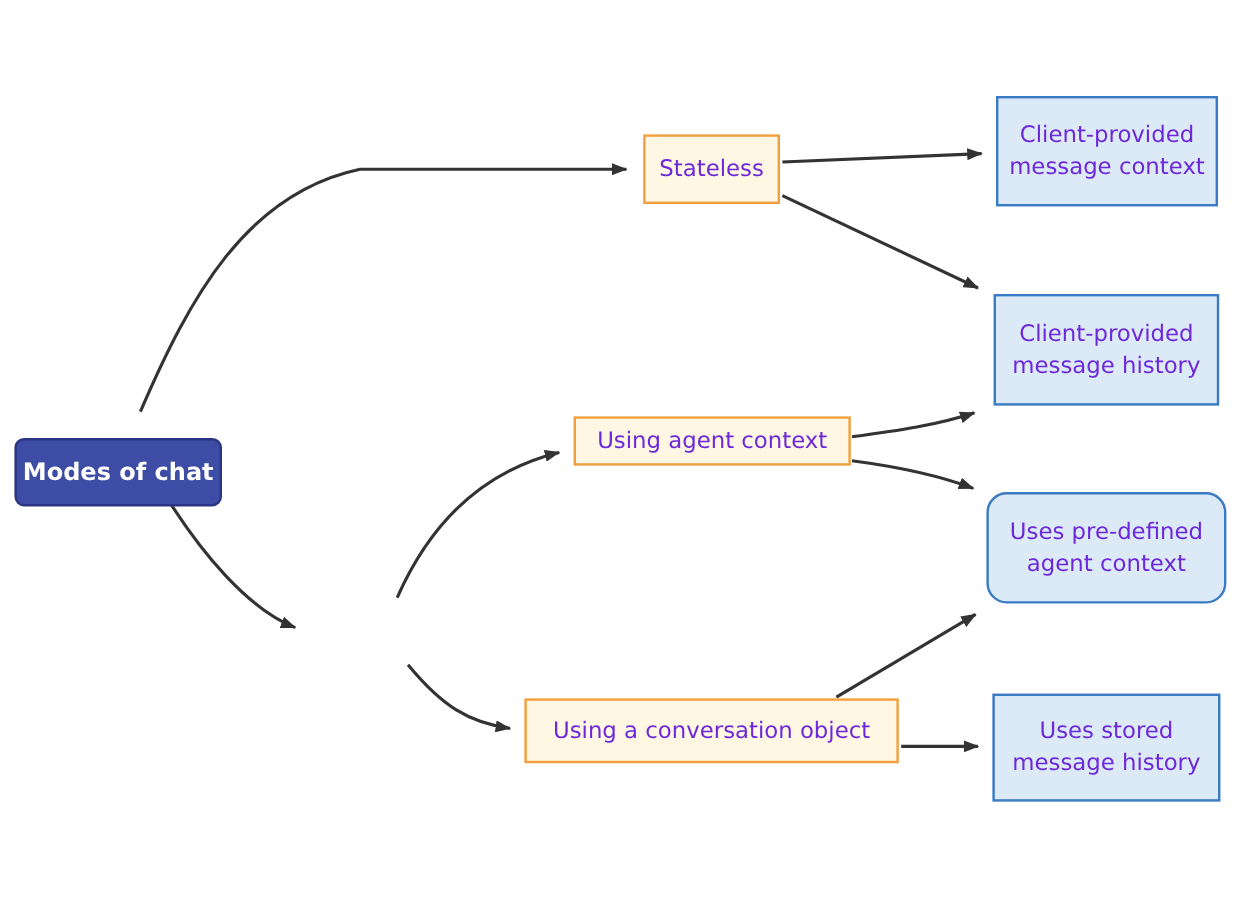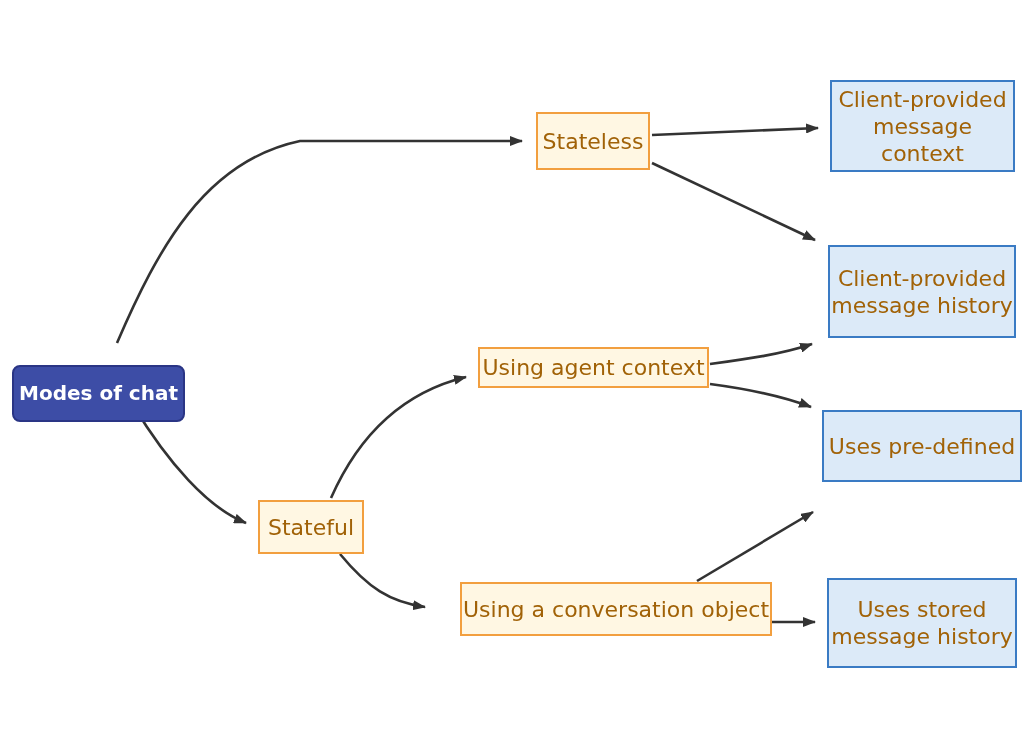--- a/index.html
+++ b/index.html
@@ -28,22 +28,22 @@
     stroke-width: 2.6px;
   }
   .node {
     position: absolute;
     box-sizing: border-box;
     display: flex;
     flex-direction: column;
     align-items: center;
     justify-content: center;
     text-align: center;
-    color: #a16207;
-    font-size: 22px;
+    color: #6d28d9;
+    font-size: 19px;
     line-height: 27px;
   }
   .node-root {
     background: #3D4DA6;
     border: 2px solid #2A3585;
     border-radius: 8px;
     color: #FFFFFF;
     font-weight: bold;
     font-size: 20px;
   }
@@ -90,44 +90,42 @@
   </svg>
 
   <div class="node node-root" style="left:12px; top:365px; width:173px; height:57px;">
     <div>Modes of chat</div>
   </div>
 
   <div class="node node-branch" style="left:536px; top:112px; width:114px; height:58px;">
     <div>Stateless</div>
   </div>
 
-  <div class="node node-branch" style="left:258px; top:500px; width:106px; height:54px;">
-    <div>Stateful</div>
-  </div>
 
   <div class="node node-branch" style="left:478px; top:347px; width:231px; height:41px;">
     <div>Using agent context</div>
   </div>
 
-  <div class="node node-branch" style="left:460px; top:582px; width:312px; height:54px;">
+  <div class="node node-branch" style="left:437px; top:582px; width:312px; height:54px;">
     <div>Using a conversation object</div>
   </div>
 
   <div class="node node-leaf" style="left:830px; top:80px; width:185px; height:92px;">
     <div>Client-provided</div>
     <div>message context</div>
   </div>
 
   <div class="node node-leaf" style="left:828px; top:245px; width:188px; height:93px;">
     <div>Client-provided</div>
     <div>message history</div>
   </div>
 
-  <div class="node node-leaf" style="left:822px; top:410px; width:200px; height:72px;">
+  <div class="node node-leaf" style="left:822px; top:410px; width:200px; height:93px;border-radius:17px;">
     <div>Uses pre-defined</div>
+    <div>agent context</div>
   </div>
 
   <div class="node node-leaf" style="left:827px; top:578px; width:190px; height:90px;">
     <div>Uses stored</div>
     <div>message history</div>
   </div>
 
 </div>
 
 </body></html>

